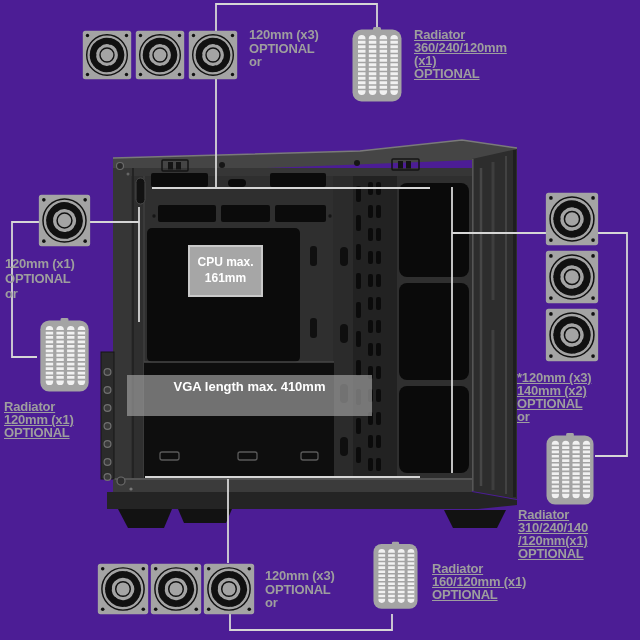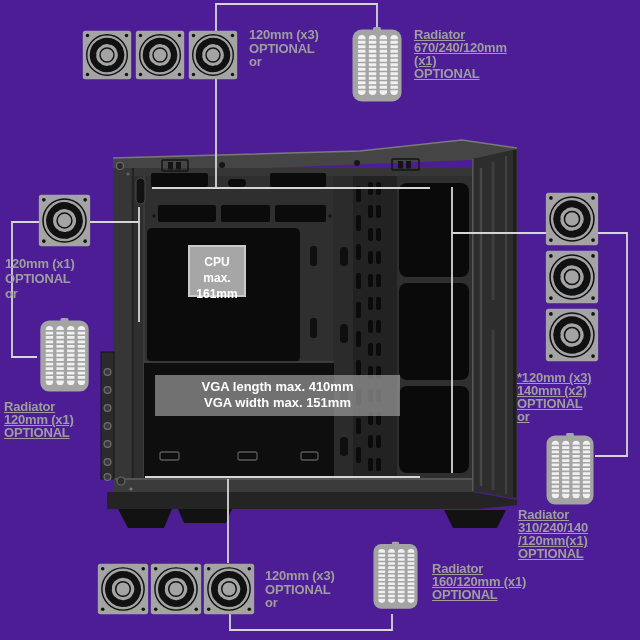--- a/index.html
+++ b/index.html
@@ -2,24 +2,24 @@
 <html><head>
 <meta charset="utf-8">
 <style>
   html,body{margin:0;padding:0;background:#000;}
   #canvas{position:relative;width:640px;height:640px;background:#4c1d95;overflow:hidden;
           font-family:"Liberation Sans","DejaVu Sans",sans-serif;}
   #case-svg{position:absolute;left:0;top:0;}
   .label{position:absolute;color:#9e9e9e;font-weight:bold;font-size:13px;line-height:13.5px;
          letter-spacing:-0.2px;white-space:nowrap;}
   .label.center{text-align:left;white-space:normal;}
-  .cpu-box{position:absolute;left:188px;top:245px;width:58px;height:52px;box-sizing:border-box;
+  .cpu-box{position:absolute;left:188px;top:245px;width:75px;height:52px;box-sizing:border-box;
            background:#a6a6a6;border:2px solid #c9c9c9;color:#fff;font-weight:bold;font-size:12px;
            line-height:16px;text-align:center;padding-top:7px;}
-  .vga-bar{position:absolute;left:155px;top:375px;width:245px;height:41px;box-sizing:border-box;
+  .vga-bar{position:absolute;left:127px;top:375px;width:245px;height:41px;box-sizing:border-box;
            background:rgba(152,152,152,0.72);color:#fff;font-weight:bold;font-size:13px;
            line-height:16px;text-align:center;padding-top:4px;}
   .lh13{line-height:13px;text-decoration:underline;}
 </style>
 </head>
 <body>
 
 <div id="canvas">
 
   <svg id="case-svg" width="640" height="640" viewBox="0 0 640 640">
@@ -225,21 +225,21 @@
   </svg>
 
   <div class="label" style="left:249px;top:28px;">
     <div>120mm (x3)</div>
     <div>OPTIONAL</div>
     <div>or</div>
   </div>
 
   <div class="label lh13" style="left:414px;top:28px;">
     <div>Radiator</div>
-    <div>670/240/120mm</div>
+    <div>360/240/120mm</div>
     <div>(x1)</div>
     <div>OPTIONAL</div>
   </div>
 
   <div class="label center" style="left:5px;top:256px;width:112px;line-height:15px;">
     <div>120mm (x1)</div>
     <div>OPTIONAL</div>
     <div>or</div>
   </div>
 
@@ -275,16 +275,15 @@
     <div>OPTIONAL</div>
   </div>
 
   <div class="cpu-box">
     <div>CPU max.</div>
     <div>161mm</div>
   </div>
 
   <div class="vga-bar">
     <div>VGA length max. 410mm</div>
-    <div>VGA width max. 151mm</div>
   </div>
 
 </div>
 
 </body></html>

